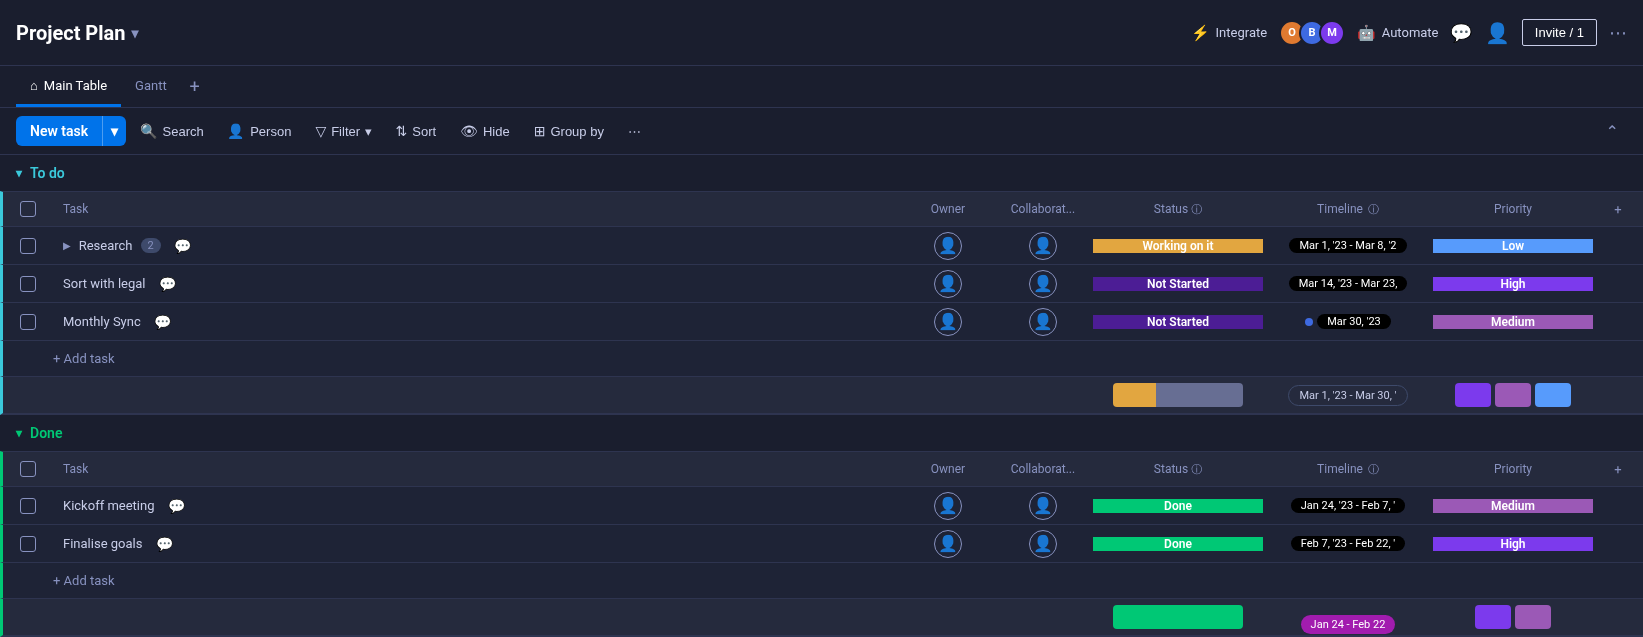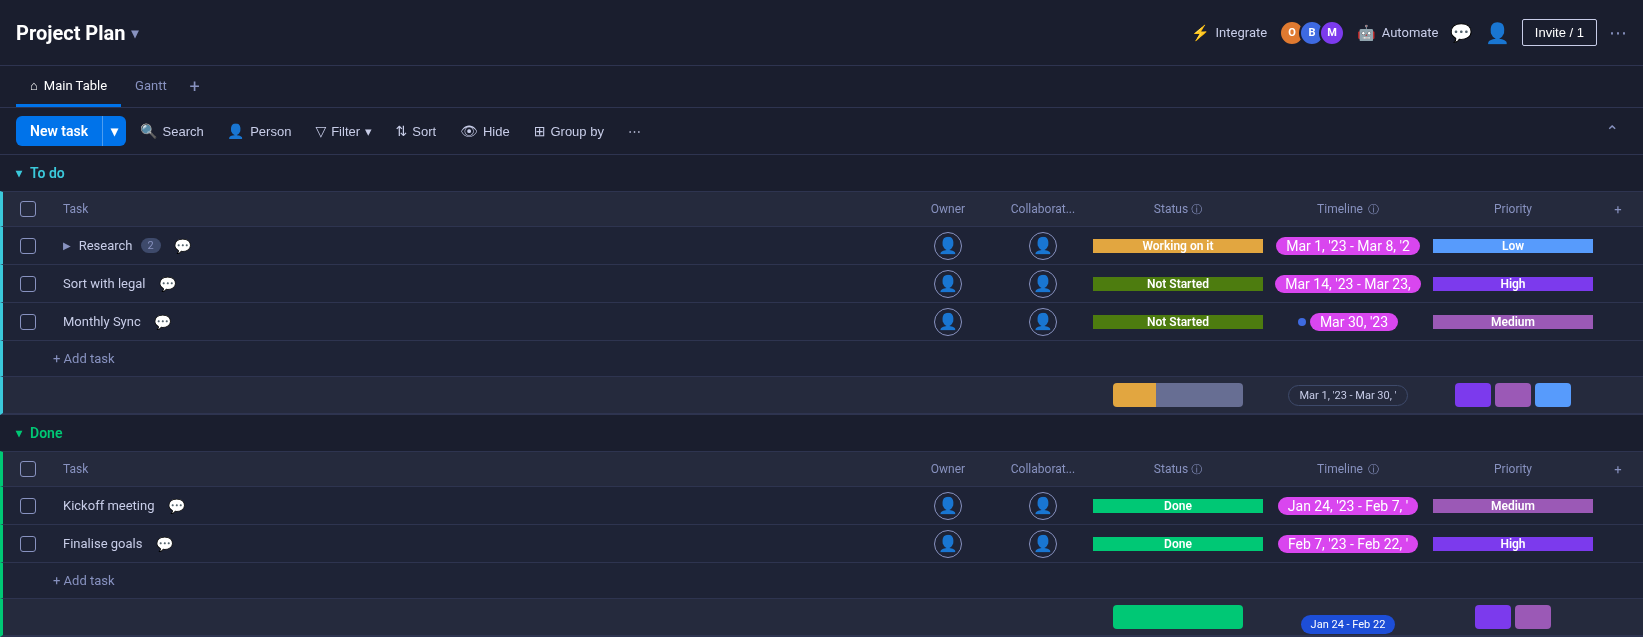--- a/index.html
+++ b/index.html
@@ -303,29 +303,29 @@
       width: 100%;
       height: 100%;
       display: flex;
       align-items: center;
       justify-content: center;
       font-size: 12px;
       font-weight: 600;
       color: #fff;
     }
     .status-working { background: #e2a640; }
-    .status-not-started { background: #4d7c0f; text-align: right; }
+    .status-not-started { background: #4c1d95; text-align: right; }
     .status-done { background: #00c875; }
 
     .timeline-pill {
-      background: #d946ef;
+      background: #000000;
       color: #fff;
       border-radius: 20px;
       padding: 1px 10px;
-      font-size: 14px;
+      font-size: 11px;
       white-space: nowrap;
     }
     .timeline-dot {
       width: 8px;
       height: 8px;
       background: #3e6ae1;
       border-radius: 50%;
       margin-right: 4px;
     }
 
@@ -745,21 +745,21 @@
     <div style="width:50px;min-width:50px;"></div>
     <div style="flex:1;min-width:200px;"></div>
     <div style="width:90px;min-width:90px;"></div>
     <div style="width:100px;min-width:100px;"></div>
     <div class="summary-status">
       <div class="summary-bar">
         <div style="background:#00c875;flex:1;"></div>
       </div>
     </div>
     <div class="summary-timeline">
-      <span class="summary-timeline-pill" style="background:#1d4ed8;color:#fff;border:none;margin-top:15px;">Jan 24 - Feb 22</span>
+      <span class="summary-timeline-pill" style="background:#a21caf;color:#fff;border:none;margin-top:15px;">Jan 24 - Feb 22</span>
     </div>
     <div class="summary-priority">
       <div class="mini-pill mini-purple"></div>
       <div class="mini-pill mini-lavender"></div>
     </div>
     <div style="width:50px;min-width:50px;"></div>
   </div>
 </div>
 
 </body></html>

